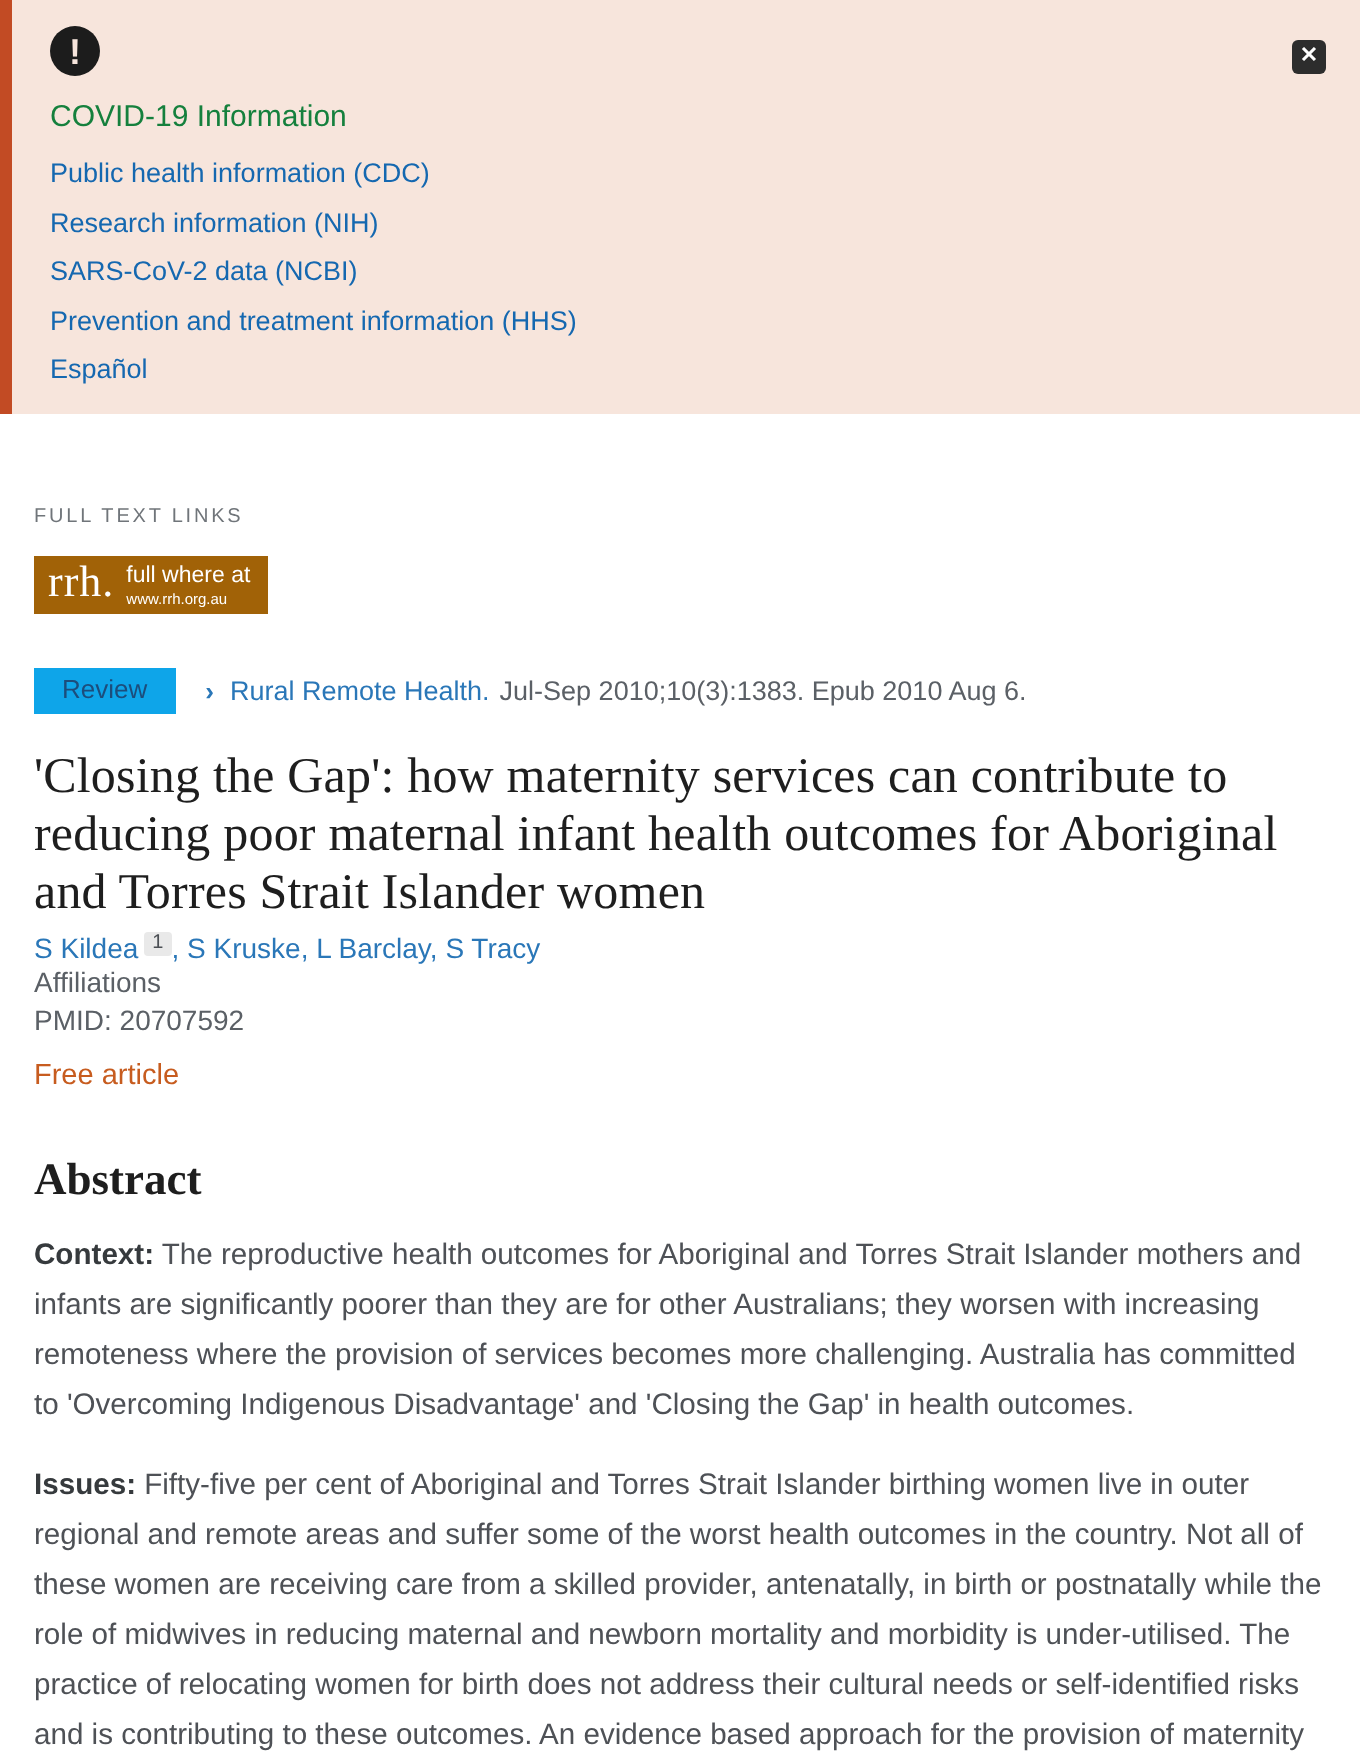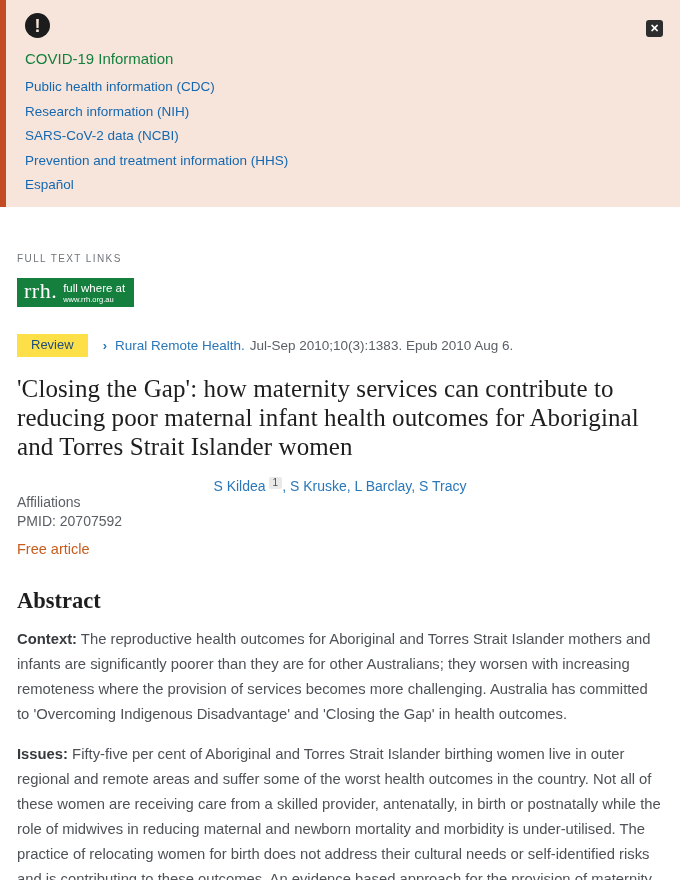--- a/index.html
+++ b/index.html
@@ -64,21 +64,21 @@
   .ftl-label {
     margin-top: 46px;
     font-size: 10px;
     color: #70757a;
     letter-spacing: 1.4px;
   }
   .provider-badge {
     margin-top: 14px;
     display: inline-flex;
     align-items: center;
-    background: #15803d;
+    background: #a16207;
     color: #ffffff;
     padding: 1px 9px 4px 7px;
     gap: 6px;
     cursor: pointer;
   }
   .provider-name {
     font-family: "Liberation Serif", serif;
     font-size: 22px;
     line-height: 1;
     letter-spacing: 0.5px;
@@ -92,21 +92,21 @@
   .provider-line2 { font-size: 7.5px; }
 
   .citation-row {
     margin-top: 27px;
     display: flex;
     align-items: center;
     font-size: 13.5px;
     white-space: nowrap;
   }
   .review-badge {
-    background: #fde047;
+    background: #0ea5e9;
     color: #1c4d7c;
     padding: 3px 14px 5px;
     font-size: 13px;
   }
   .chevron-icon {
     color: #2a77b8;
     font-weight: 700;
     margin: 0 8px 0 15px;
     font-size: 13px;
   }
@@ -116,21 +116,21 @@
   .article-title {
     font-family: "Liberation Serif", serif;
     font-size: 25px;
     font-weight: 400;
     color: #1e1e1e;
     line-height: 29px;
     margin: 17px 0 0 0;
     letter-spacing: 0.1px;
   }
 
-  .authors-row { margin-top: 17px; font-size: 14px; text-align: center; }
+  .authors-row { margin-top: 5px; font-size: 14px; }
   .author-link { color: #2a77b8; }
   .author-sep { color: #2a77b8; }
   .author-sup {
     display: inline-block;
     font-size: 10px;
     background: #e9e9e9;
     color: #4b4f54;
     padding: 0 4px 1px;
     border-radius: 2px;
     position: relative;

